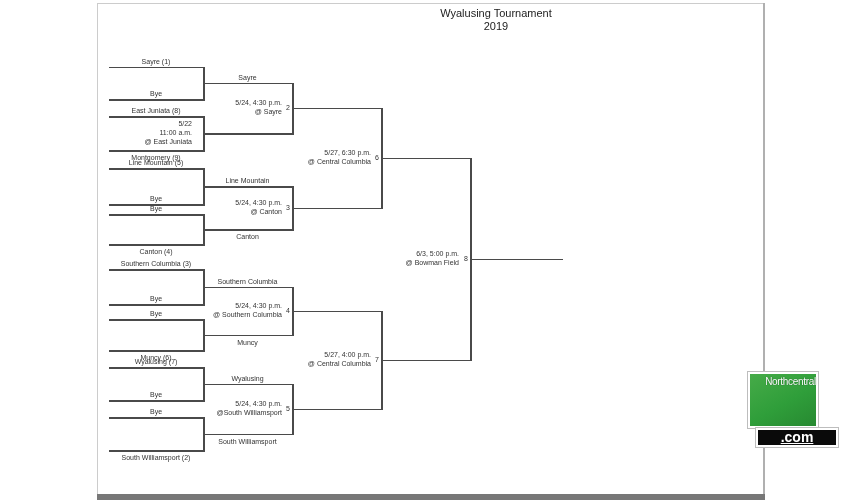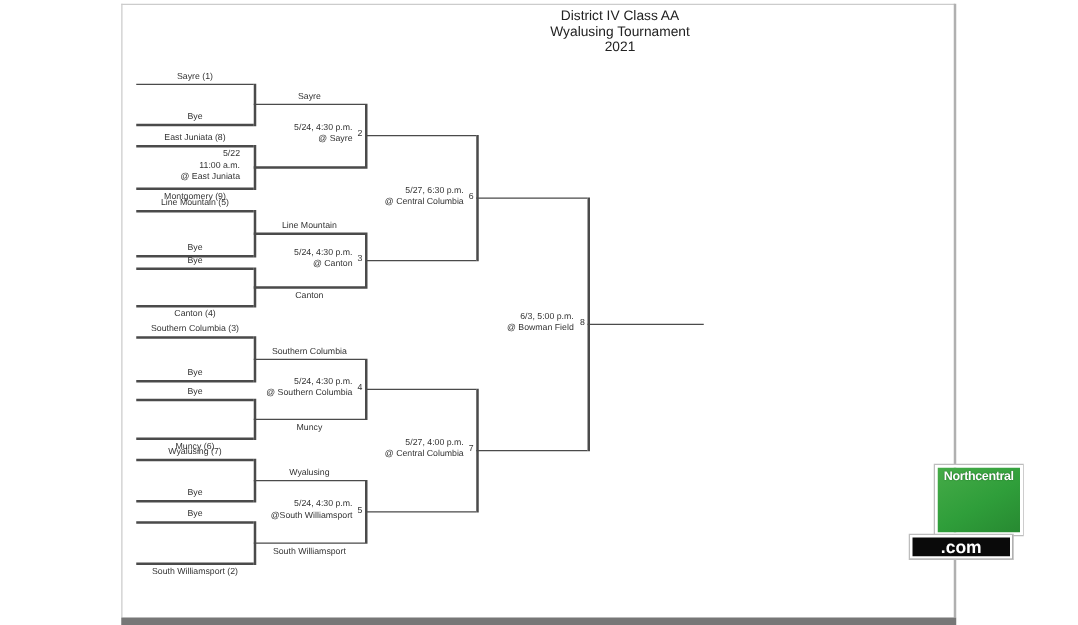--- a/index.html
+++ b/index.html
@@ -19,43 +19,42 @@
          width:120px;white-space:nowrap;}
   .gnum{position:absolute;width:12px;text-align:right;font-size:7px;line-height:9px;color:#333;}
   .titleblock{position:absolute;left:396px;top:7px;width:200px;text-align:center;
               font-size:11px;line-height:12.5px;color:#222;}
   .footerline{position:absolute;left:432px;top:454px;width:310px;text-align:center;
               font-size:14px;color:#111;white-space:nowrap;}
   
   .logo-green{position:absolute;left:748px;top:372px;width:66px;height:52px;
               background:linear-gradient(150deg,#46ab48 0%,#2f9e3a 55%,#278931 100%);
               border:2px solid #ffffff;box-shadow:0 0 0 1px #bdbdbd;z-index:6;}
-  .logo-top{font-weight:bold;font-size:10px;color:#ffffff;text-align:center;margin-top:2px;
+  .logo-top{font-weight:normal;font-size:10px;color:#ffffff;text-align:right;margin-top:2px;
             letter-spacing:-0.3px;text-shadow:0 0 1px #0d4d14;}
   .logo-pa{font-family:"Liberation Serif", serif;font-style:italic;font-weight:bold;
            font-size:37px;line-height:34px;color:#143a16;text-align:center;margin-top:1px;
            letter-spacing:-8px;text-shadow:1px 1px 0 rgba(10,40,10,0.35);padding-right:8px;}
-  .logo-bar{position:absolute;left:728px;top:428px;width:78px;height:15px;background:#0a0a0a;
+  .logo-bar{position:absolute;left:756px;top:428px;width:78px;height:15px;background:#0a0a0a;
             border:2px solid #ffffff;box-shadow:0 0 0 1px #bdbdbd;z-index:6;
-            color:#ffffff;font-weight:bold;font-size:14px;line-height:15px;text-align:center;}
+            color:#ffffff;font-weight:bold;font-size:14px;line-height:15px;text-align:center;text-decoration:underline;}
 </style>
 </head>
 <body>
 
 <div id="screen">
 
   <div class="edge" style="left:97px;top:3px;width:667px;height:1px;background:#cccccc;"></div>
   <div class="edge" style="left:97px;top:3px;width:1px;height:491px;background:#cccccc;"></div>
   <div class="edge" style="left:763px;top:3px;width:1.5px;height:491px;background:#b0b0b0;"></div>
   <div class="edge" style="left:97px;top:494px;width:668px;height:6px;background:#777777;"></div>
 
   <div class="titleblock">
-    <div>District IV Class AA</div>
     <div>Wyalusing Tournament</div>
-    <div>2021</div>
+    <div>2019</div>
   </div>
 
   <i class="lh" style="left:109px;top:66.5px;width:94px;"></i>
   <i class="lh" style="left:109px;top:99px;width:94px;"></i>
   <i class="lh" style="left:109px;top:116px;width:94px;"></i>
   <i class="lh" style="left:109px;top:150px;width:94px;"></i>
   <i class="lh" style="left:109px;top:168px;width:94px;"></i>
   <i class="lh" style="left:109px;top:204px;width:94px;"></i>
   <i class="lh" style="left:109px;top:214px;width:94px;"></i>
   <i class="lh" style="left:109px;top:244px;width:94px;"></i>

